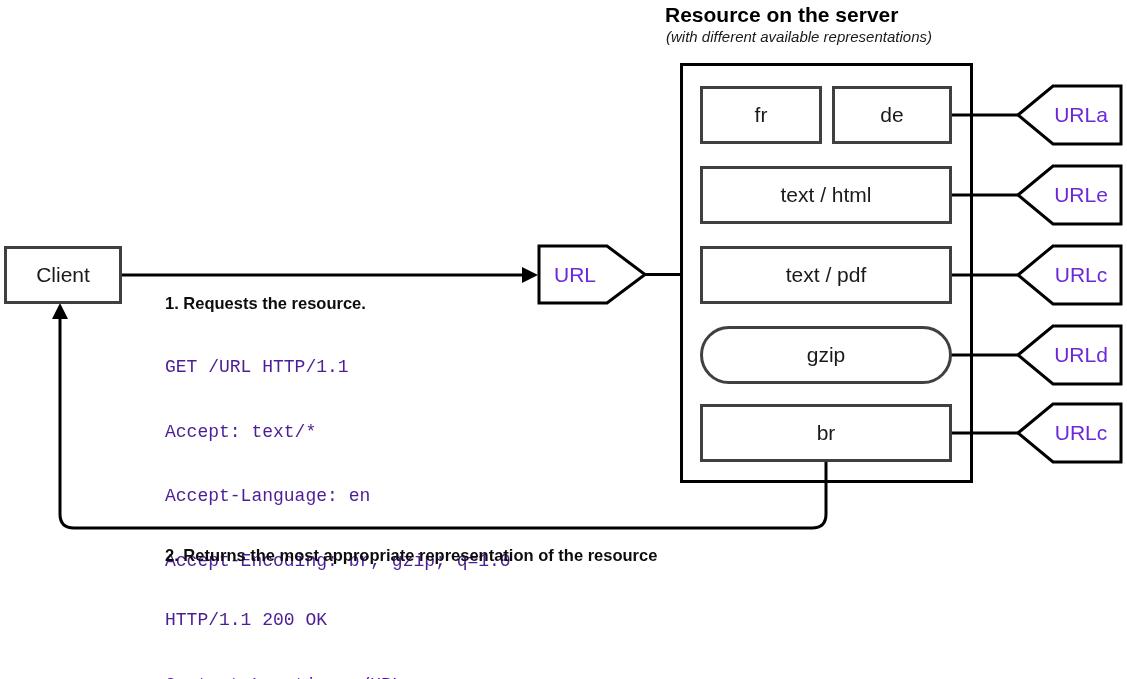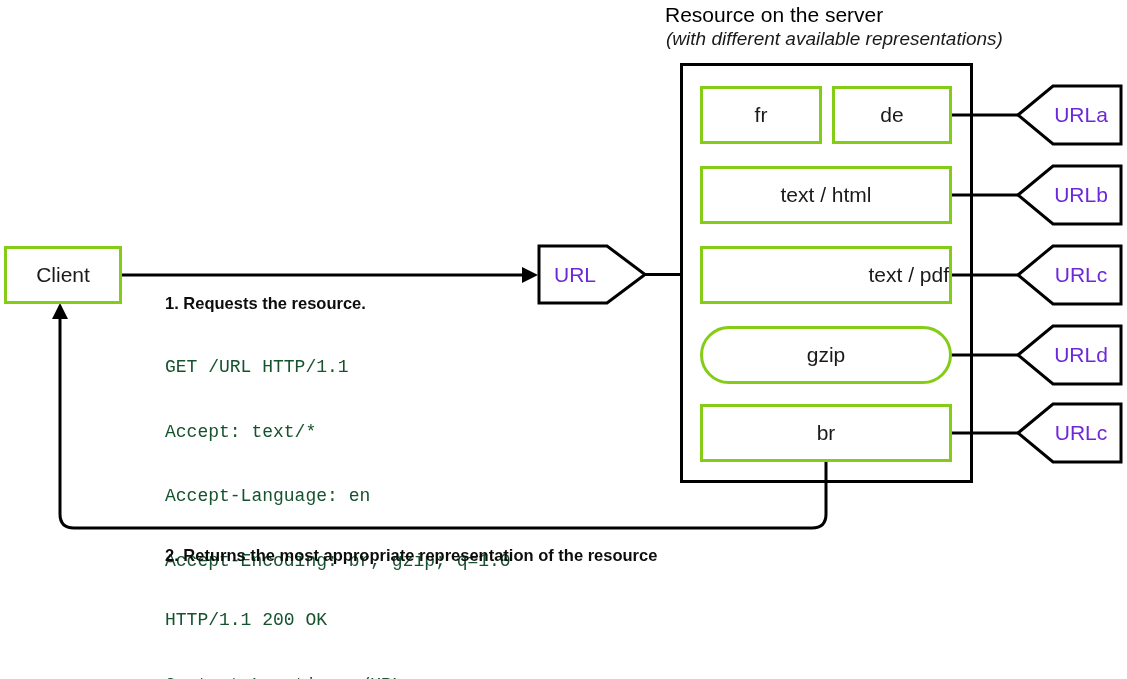--- a/index.html
+++ b/index.html
@@ -2,40 +2,40 @@
 <html><head>
 <meta charset="utf-8">
 <style>
   html,body { margin:0; padding:0; background:#ffffff; }
   .canvas {
     position:relative; width:1127px; height:679px; background:#ffffff;
     font-family:"Liberation Sans", sans-serif; overflow:hidden;
   }
   svg.layer { position:absolute; left:0; top:0; z-index:5; }
   .box {
-    position:absolute; box-sizing:border-box; border:3px solid #84cc16; background:#fff;
+    position:absolute; box-sizing:border-box; border:3px solid #404040; background:#fff;
     display:flex; align-items:center; justify-content:center;
     font-size:21px; color:#1a1a1a; z-index:10;
   }
   .shape-label {
     position:absolute; z-index:12; display:flex; align-items:center; justify-content:center;
     font-size:21px; color:#6d28d9;
   }
   .diagram-title {
-    position:absolute; left:665px; top:3px; font-size:21px; font-weight:normal; color:#000; z-index:12;
+    position:absolute; left:665px; top:3px; font-size:21px; font-weight:bold; color:#000; z-index:12;
   }
   .diagram-subtitle {
-    position:absolute; left:666px; top:28px; font-size:19px; font-style:italic; color:#1a1a1a; z-index:12;
+    position:absolute; left:666px; top:28px; font-size:15px; font-style:italic; color:#1a1a1a; z-index:12;
   }
   .step-heading {
     position:absolute; font-size:16.5px; font-weight:bold; color:#0d0d0d; z-index:12; white-space:pre;
   }
   .codeblock {
     position:absolute; font-family:"Liberation Mono","DejaVu Sans Mono",monospace;
-    font-size:18px; line-height:21.5px; color:#14532d; z-index:12; white-space:pre;
+    font-size:18px; line-height:21.5px; color:#4c1d95; z-index:12; white-space:pre;
   }
   .server-frame {
     position:absolute; left:680px; top:63px; width:293px; height:420px;
     box-sizing:border-box; border:3px solid #000; background:transparent; z-index:4;
   }
 </style>
 </head>
 <body>
 
 <div class="canvas">
@@ -78,32 +78,32 @@
 
   <div class="box" style="left:700px; top:86px;  width:122px; height:58px;">
       <span>fr</span>
     </div>
   <div class="box" style="left:832px; top:86px;  width:120px; height:58px;">
       <span>de</span>
     </div>
   <div class="box" style="left:700px; top:166px; width:252px; height:58px;">
       <span>text / html</span>
     </div>
-  <div class="box" style="left:700px; top:246px; width:252px; height:58px;justify-content:flex-end;">
+  <div class="box" style="left:700px; top:246px; width:252px; height:58px;">
       <span>text / pdf</span>
     </div>
   <div class="box" style="left:700px; top:326px; width:252px; height:58px;border-radius:29px;">
       <span>gzip</span>
     </div>
   <div class="box" style="left:700px; top:404px; width:252px; height:58px;">
       <span>br</span>
     </div>
 
   <div class="shape-label" style="left:1044px; top:100px; width:74px; height:30px;">URLa</div>
-  <div class="shape-label" style="left:1044px; top:180px; width:74px; height:30px;">URLb</div>
+  <div class="shape-label" style="left:1044px; top:180px; width:74px; height:30px;">URLe</div>
   <div class="shape-label" style="left:1044px; top:260px; width:74px; height:30px;">URLc</div>
   <div class="shape-label" style="left:1044px; top:340px; width:74px; height:30px;">URLd</div>
   <div class="shape-label" style="left:1044px; top:418px; width:74px; height:30px;">URLc</div>
 
   <div class="step-heading" style="left:165px; top:294px;">1. Requests the resource.</div>
   <div class="codeblock" style="left:165px; top:314px;">
     <div>GET /URL HTTP/1.1</div>
     <div>Accept: text/*</div>
     <div>Accept-Language: en</div>
     <div>Accept-Encoding: br, gzip; q=1.0</div>

